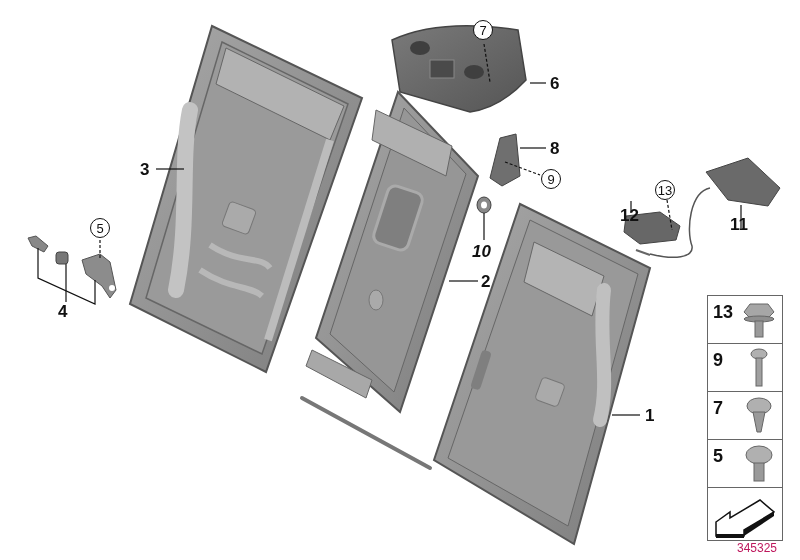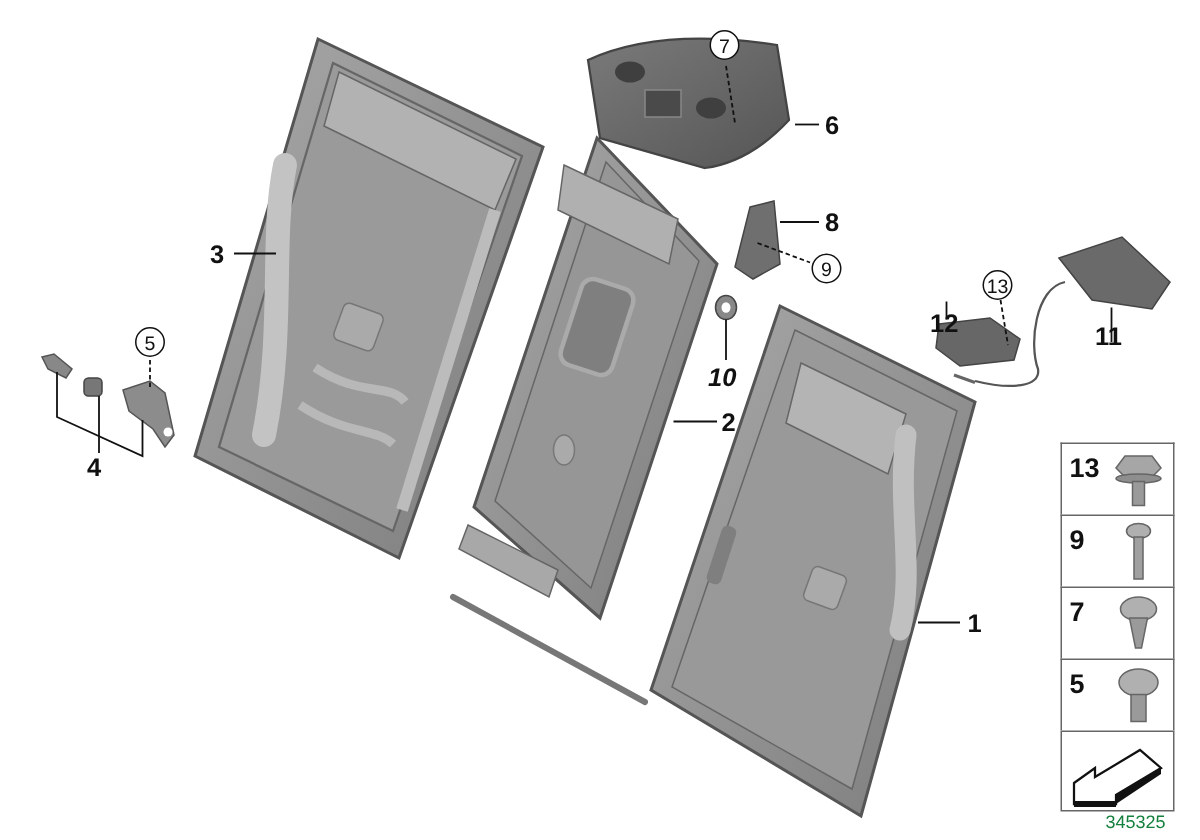--- a/index.html
+++ b/index.html
@@ -7,21 +7,21 @@
   #diagram { position:absolute; left:0; top:0; width:800px; height:560px; }
   .callout { position:absolute; font-weight:bold; font-size:17px; color:#111; line-height:1; }
   .circ { position:absolute; width:20px; height:20px; border:1.5px solid #111; border-radius:50%; background:#fff;
           font-size:13px; font-weight:normal; display:flex; align-items:center; justify-content:center; color:#111; box-sizing:border-box; }
   #legend { position:absolute; left:707px; top:295px; width:76px; }
   .lcell { width:76px; height:48px; border:1px solid #666; border-bottom:none; box-sizing:border-box; position:relative; background:#fff; }
   .lcell:last-child { border-bottom:1px solid #666; }
   .lnum { position:absolute; left:5px; top:6px; font-weight:bold; font-size:18px; color:#111; }
   .lico { position:absolute; right:6px; top:4px; width:34px; height:40px; }
   .arrowcell { height:54px; }
-  #docnum { position:absolute; left:737px; top:541px; font-size:12px; color:#15803d; }
+  #docnum { position:absolute; left:737px; top:541px; font-size:12px; color:#be185d; }
 </style>
 </head>
 <body>
 
 <svg id="diagram" viewBox="0 0 800 560" xmlns="http://www.w3.org/2000/svg">
   <defs>
     <linearGradient id="gFrame" x1="0" y1="0" x2="1" y2="1">
       <stop offset="0" stop-color="#a9a9a9"></stop>
       <stop offset="1" stop-color="#7c7c7c"></stop>
     </linearGradient>

